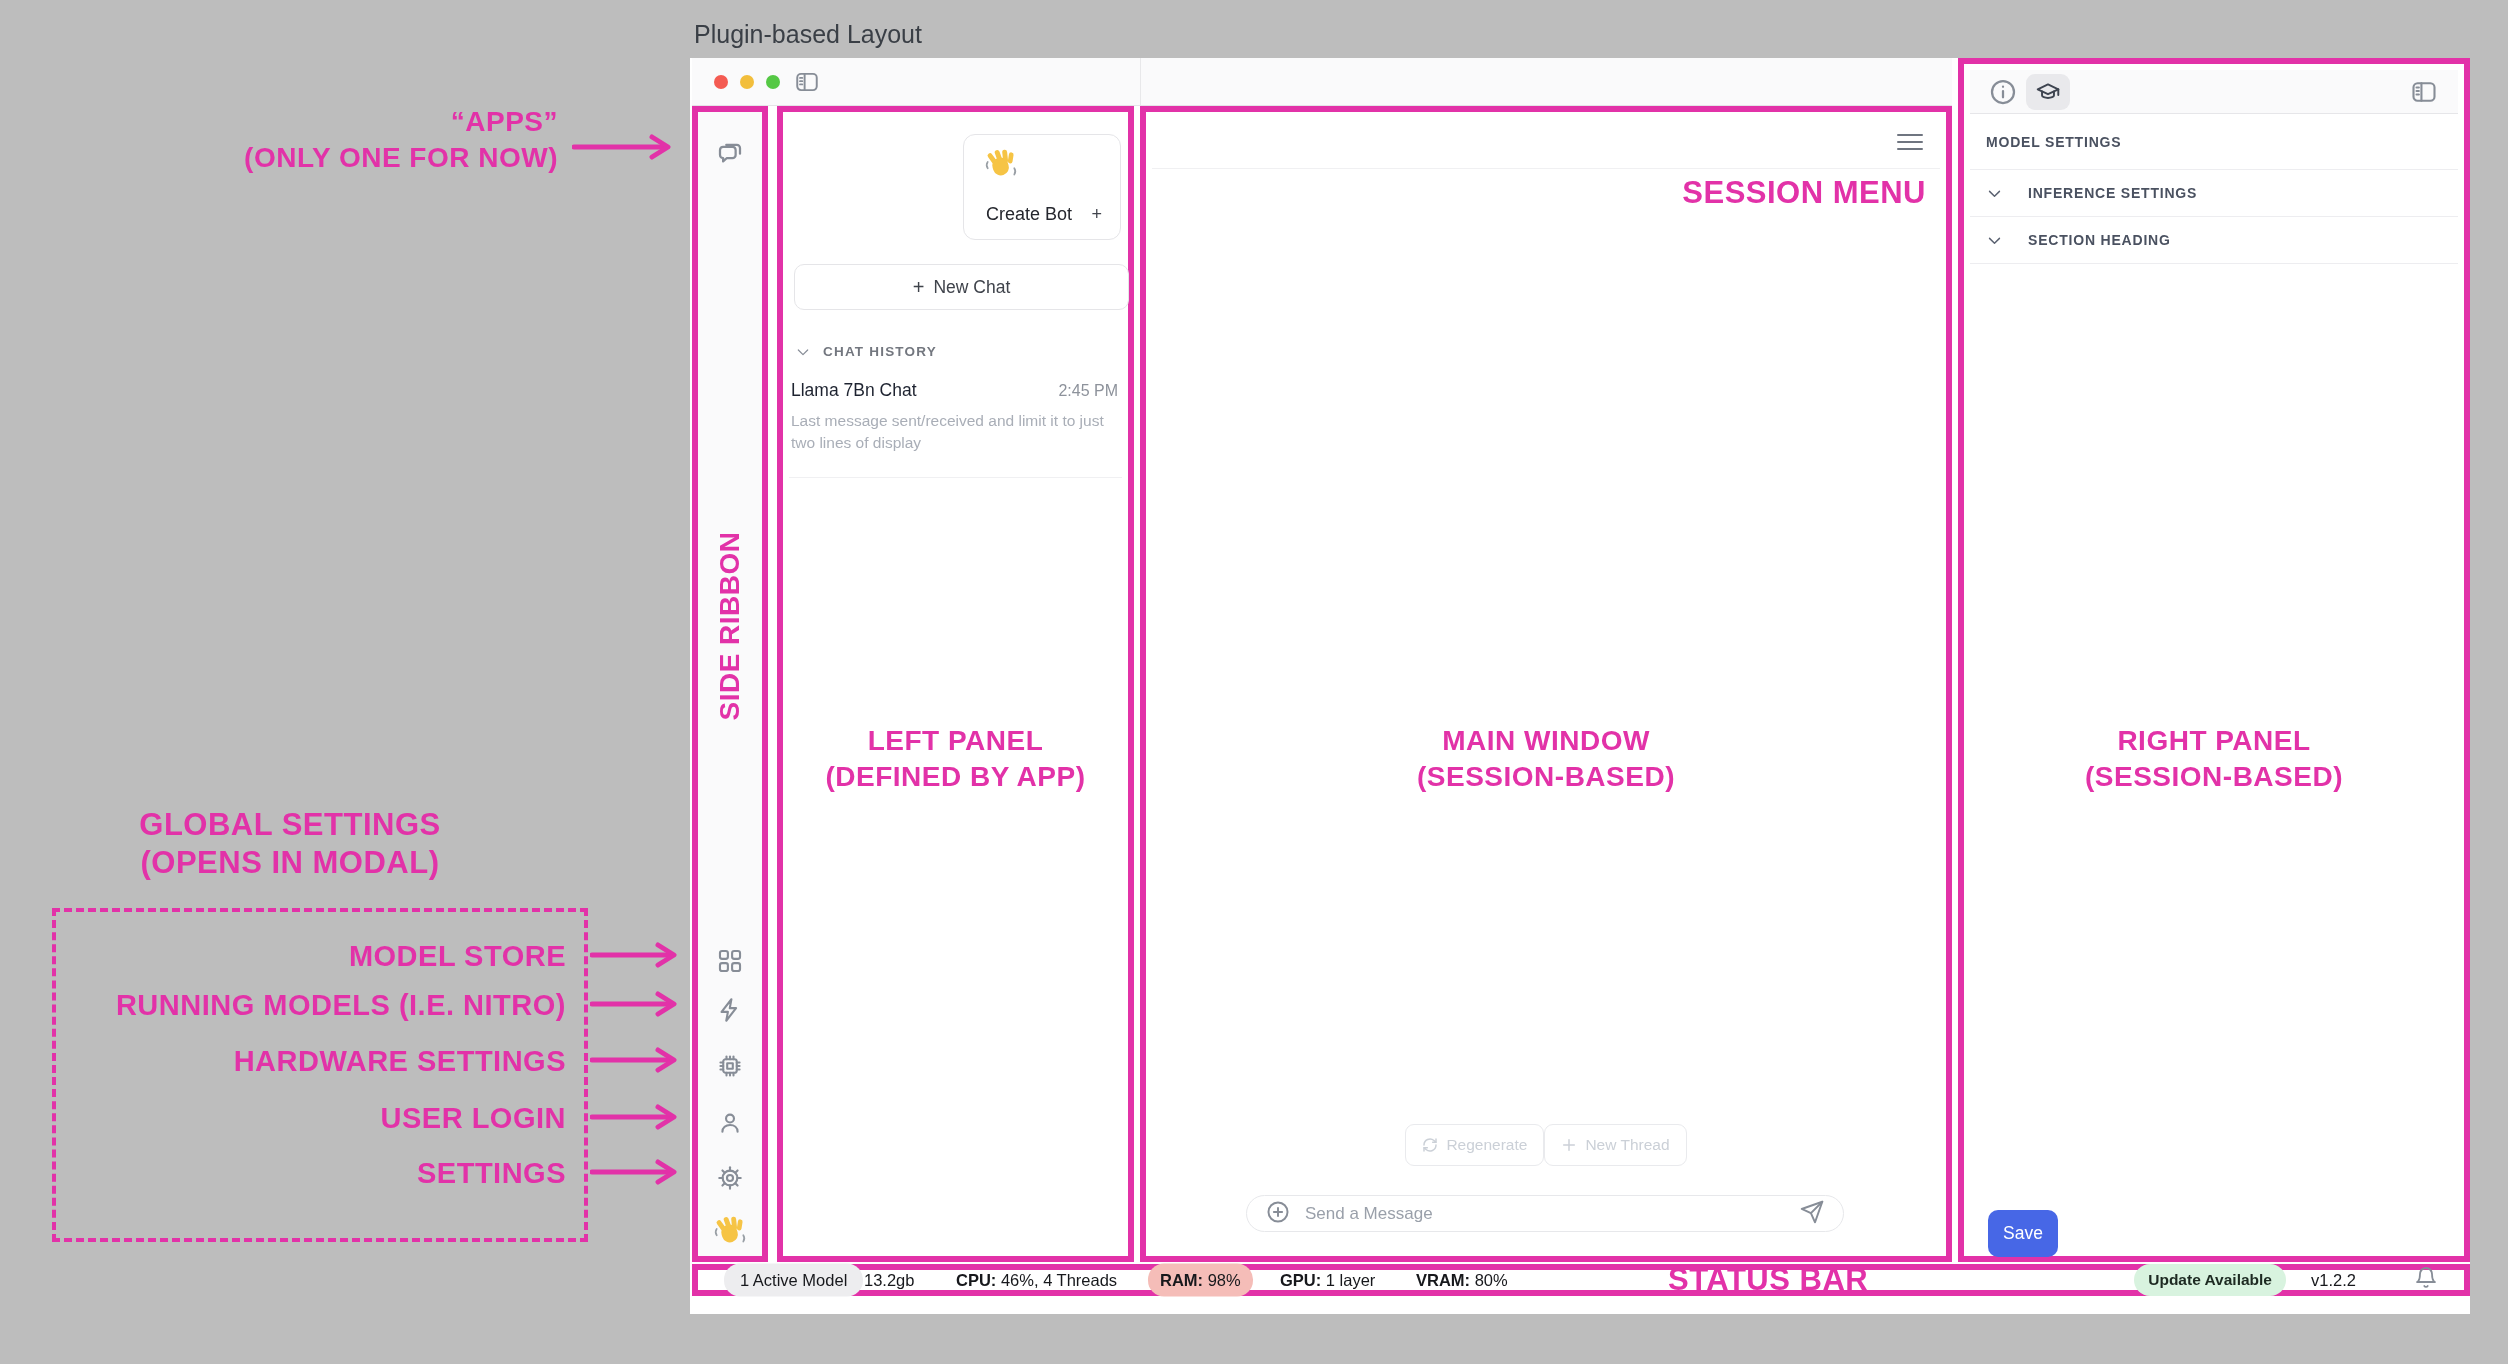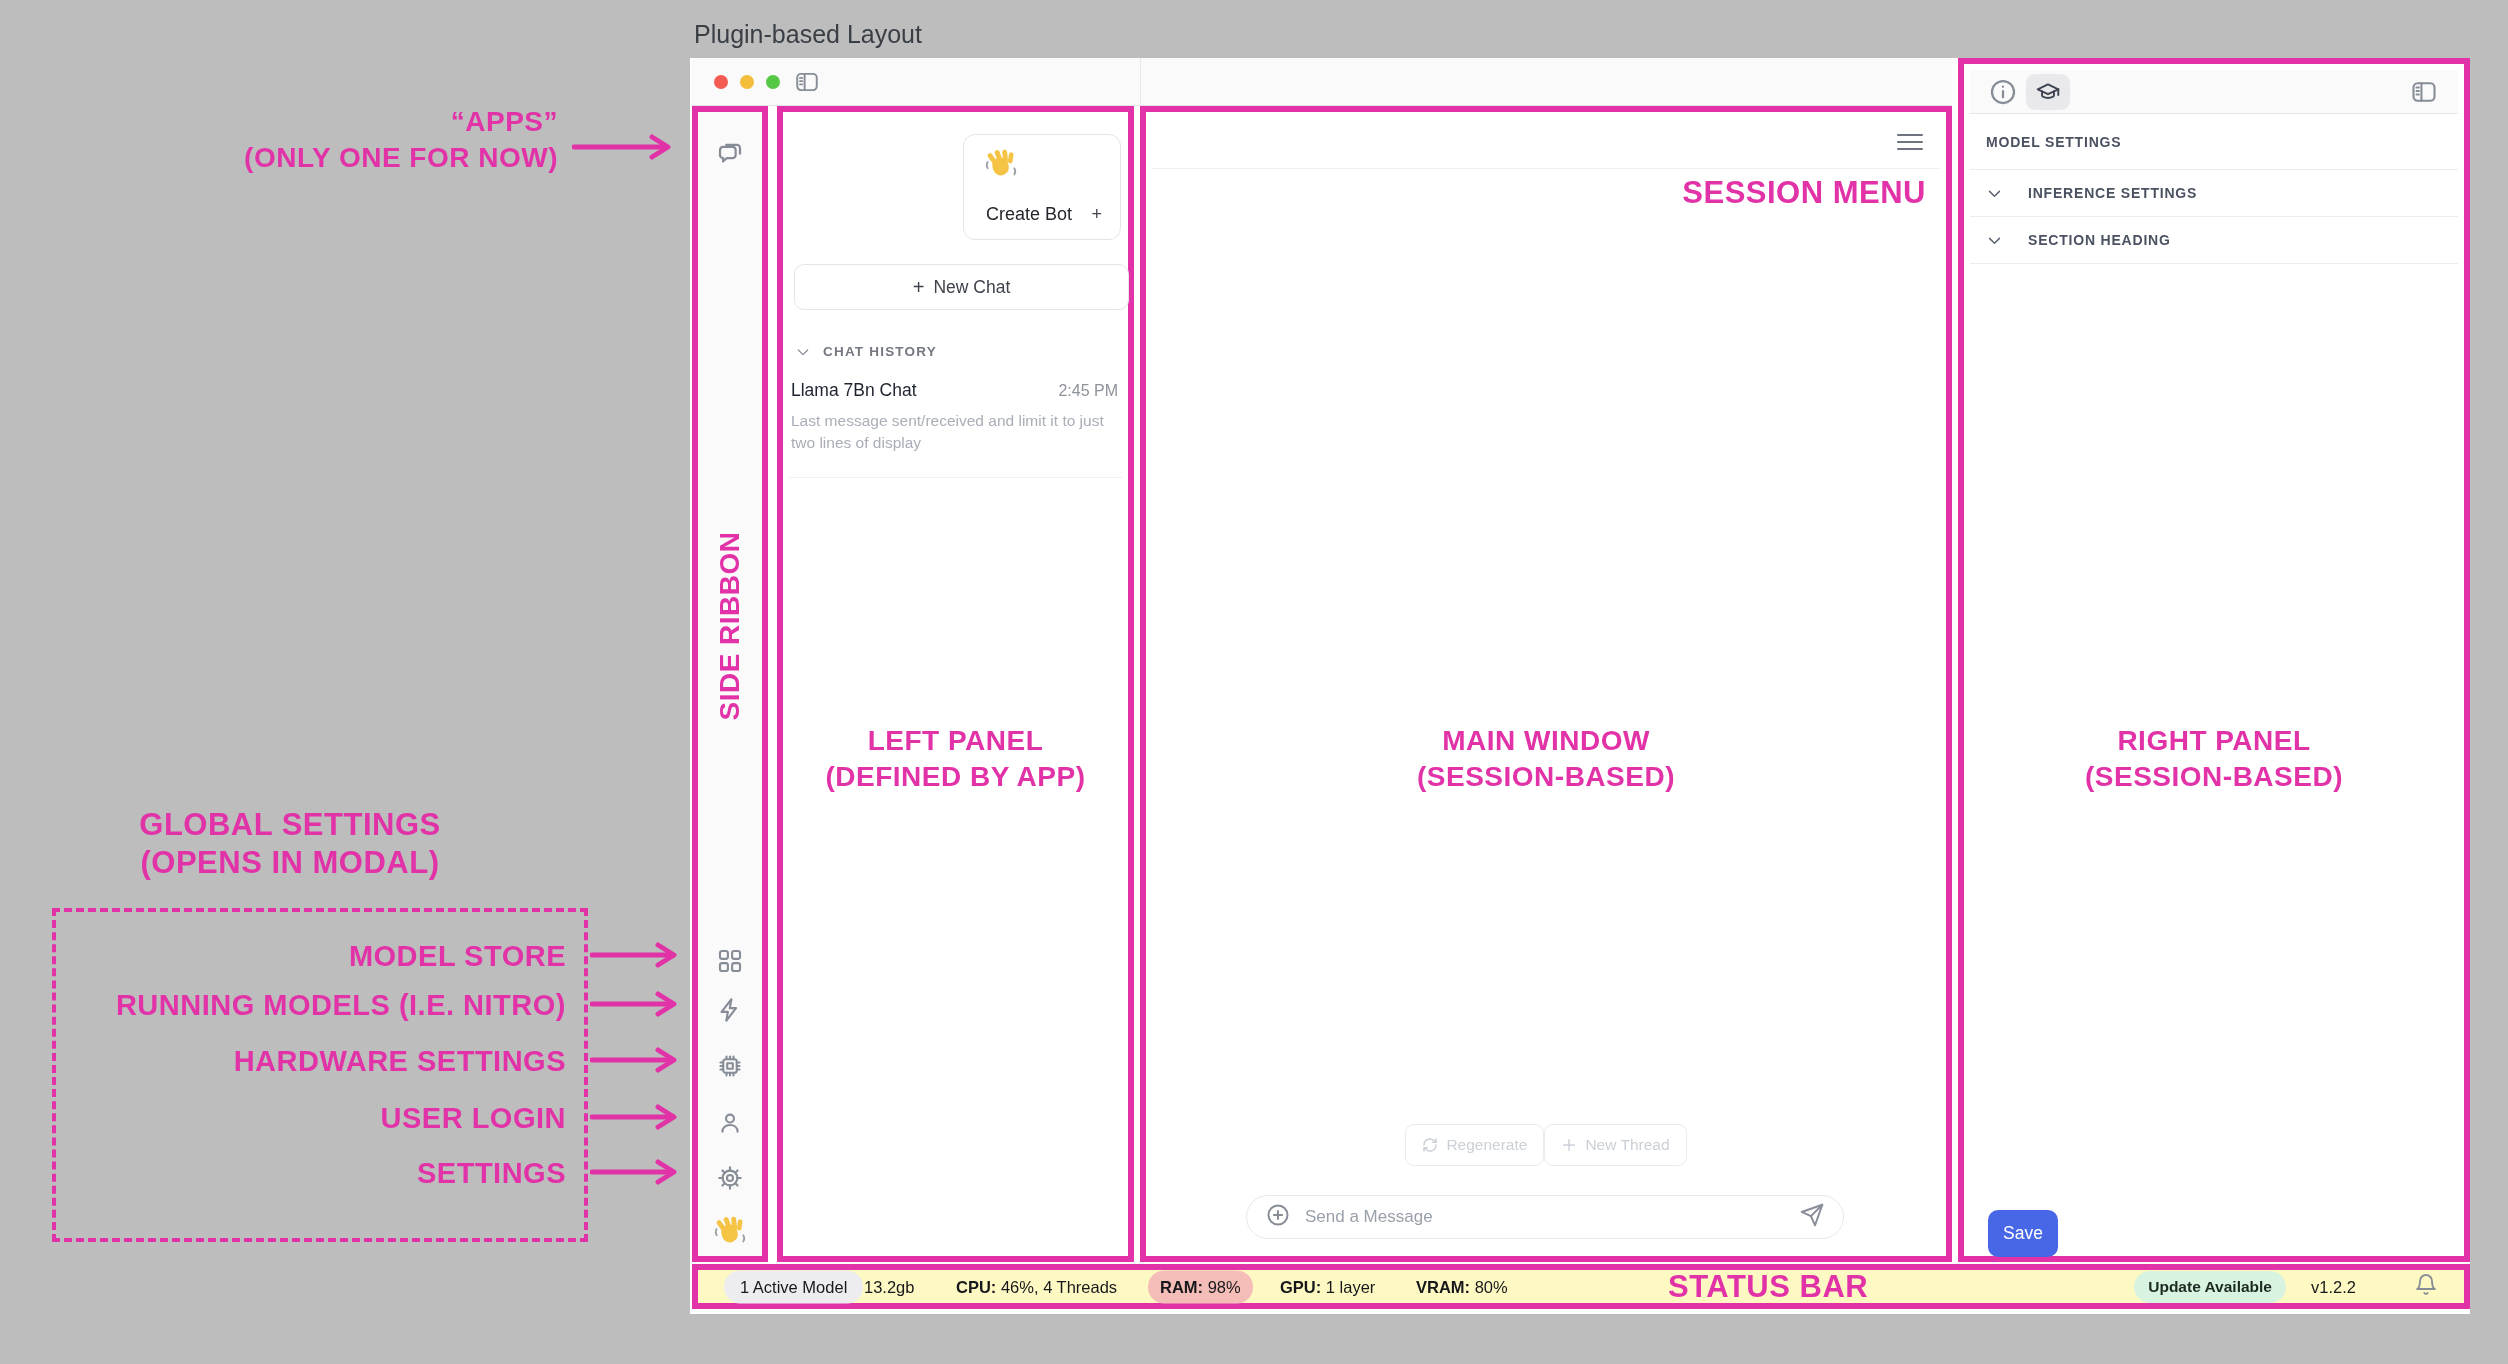--- a/index.html
+++ b/index.html
@@ -15,21 +15,21 @@
   .dot{position:absolute; top:17px; width:14px; height:14px; border-radius:50%;}
   .dot.r{left:22px; background:#F45B52;} .dot.y{left:48px; background:#F2BE3C;} .dot.g{left:74px; background:#55C845;}
   .tb-divider{position:absolute; left:448px; top:0; bottom:0; width:1px; background:#E8E8EA;}
 
   
   .mbox{border:6px solid var(--accent);}
   .ribbon{left:692px; top:106px; width:76px; height:1156px; background:#FAFAFB;}
   .leftbox{left:777px; top:106px; width:357px; height:1156px; background:#fff;}
   .mainbox{left:1140px; top:106px; width:812px; height:1156px; background:#fff;}
   .rightbox{left:1958px; top:58px; width:512px; height:1204px; background:#fff;}
-  .statusbox{left:692px; top:1264px; width:1778px; height:45px; background:#fef9c3;}
+  .statusbox{left:692px; top:1264px; width:1778px; height:32px; background:#ffffff;}
 
   .ic{stroke:#878D97; fill:none; stroke-width:1.8; stroke-linecap:round; stroke-linejoin:round;}
   .ic2{stroke:#6F7580; fill:none; stroke-width:2; stroke-linecap:round; stroke-linejoin:round;}
 
   
   .ann{color:var(--accent); font-weight:700; letter-spacing:.5px;}
   .ann-28{font-size:28px; line-height:36px;}
   .ann-29{font-size:29px; line-height:34px;}
   .ann-31{font-size:31px; line-height:38px;}
   .arrow{stroke:var(--accent); stroke-width:5; fill:none; stroke-linecap:round; stroke-linejoin:round;}
@@ -45,21 +45,21 @@
   .chat-title{font-size:17.5px; font-weight:500; color:#1E2330;}
   .chat-time{font-size:16px; color:#8D929B;}
   .chat-prev{font-size:15.5px; line-height:21.5px; color:#A9AEB7;}
   .hdiv{height:1px; background:#F0F0F2;}
 
   .panel-label{left:0; right:0; text-align:center;}
 
   
   .ghost-btn{height:42px; border:1.5px solid #E9EAED; border-radius:9px; background:#fff; color:#CBD0D7;
              font-size:15.5px; font-weight:500; display:flex; align-items:center; gap:8px; padding:0 16px;}
-  .composer{left:100px; top:1083px; width:598px; height:44px; border:1.5px solid #E7E8EB; border-radius:27px;
+  .composer{left:100px; top:1083px; width:598px; height:37px; border:1.5px solid #E7E8EB; border-radius:27px;
             background:#fff; display:flex; align-items:center; gap:14px; padding:0 18px;}
   .composer input{flex:1; border:none; outline:none; font-size:17px; color:#3F434B; font-family:"Liberation Sans",sans-serif; background:transparent;}
   .composer input::placeholder{color:#9AA0AA;}
 
   
   .rp-header{left:6px; right:6px; top:6px; height:44px; background:#FAFAFB; border-bottom:1px solid #E6E6E9;}
   .cap-btn{position:absolute; left:56px; top:4px; width:44px; height:36px; border-radius:9px; background:#E9E9EC;
            display:flex; align-items:center; justify-content:center;}
   .rp-row{left:6px; right:6px; border-bottom:1px solid #EDEDF0;}
   .rp-row .lbl{position:absolute; top:50%; transform:translateY(-50%); font-size:14px; letter-spacing:.8px; font-weight:700; color:#4A5160;}

